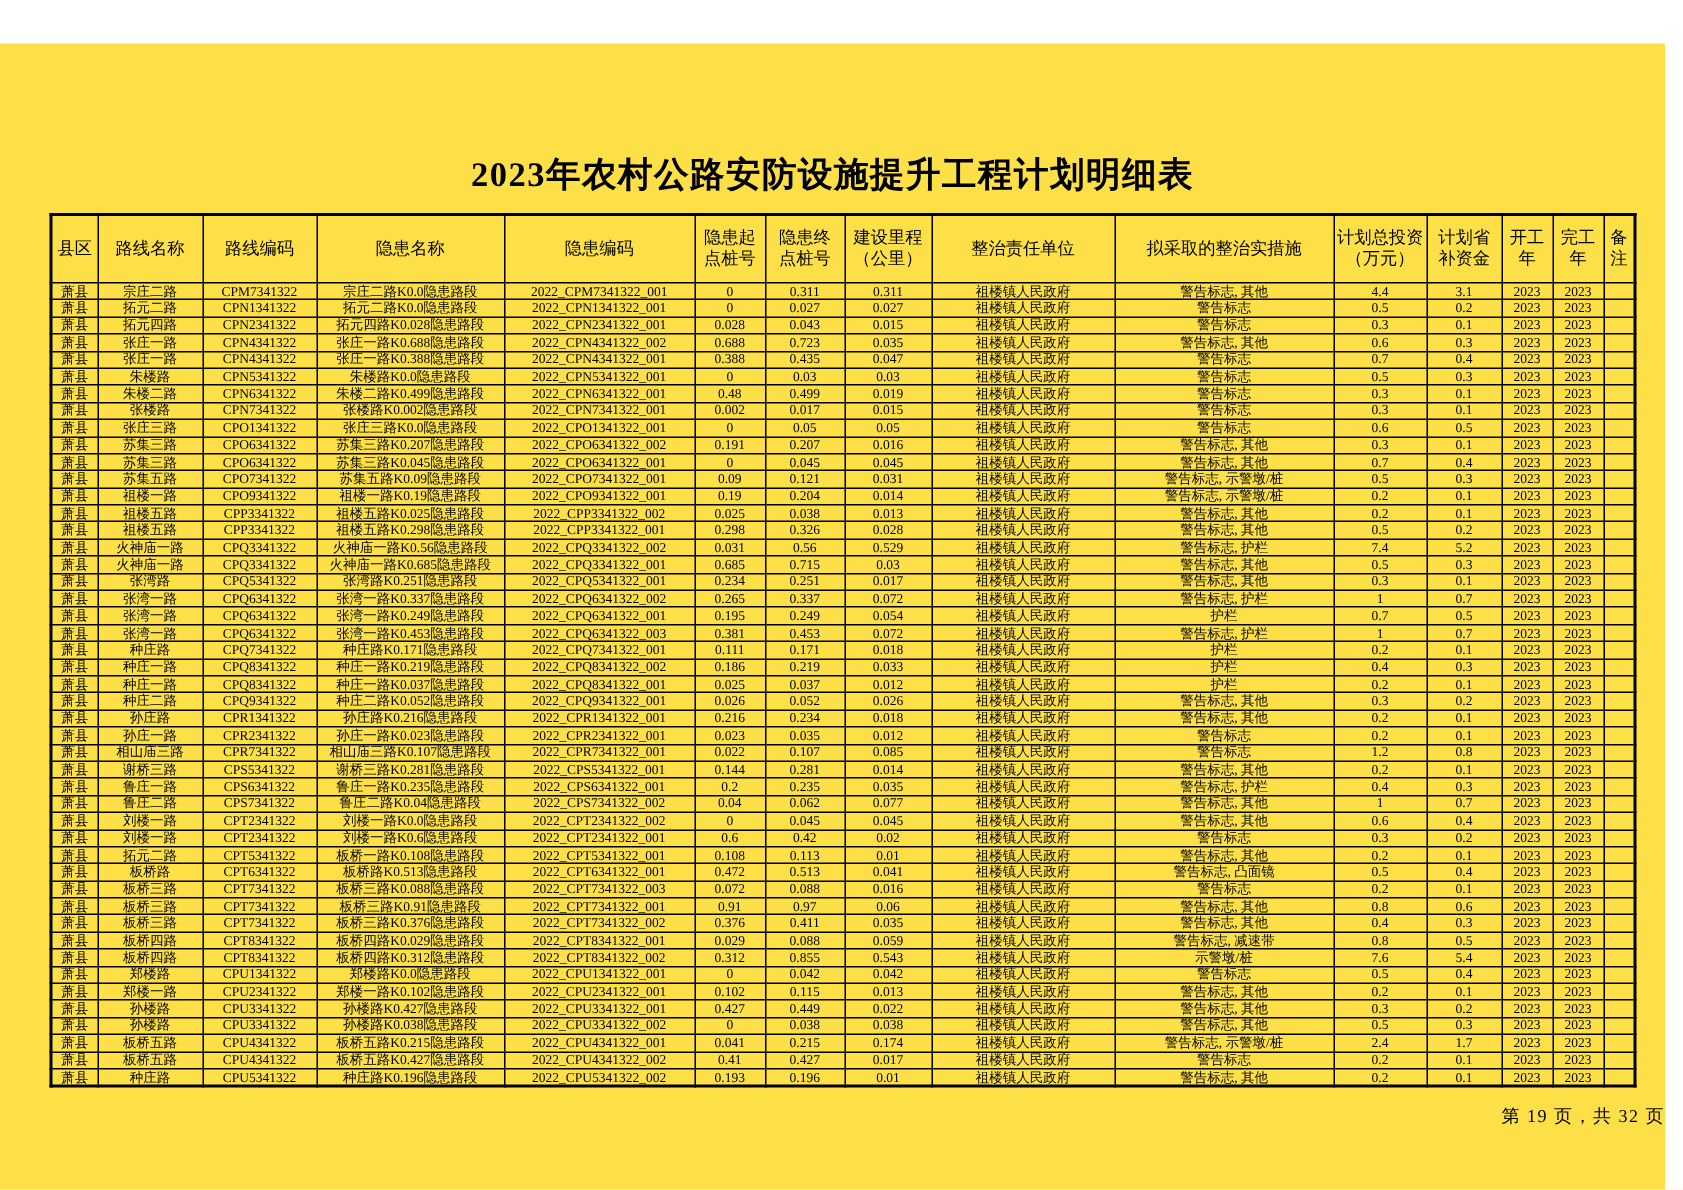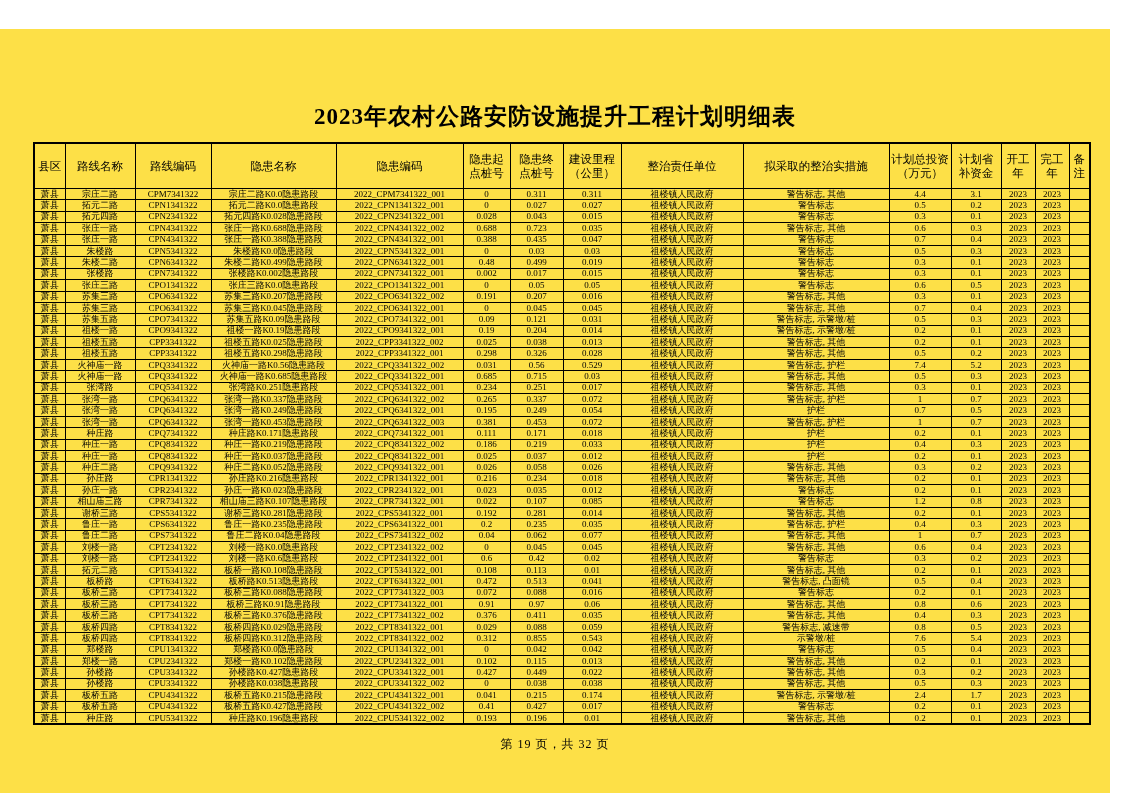--- a/index.html
+++ b/index.html
@@ -40,21 +40,21 @@
     height: 44px;
     line-height: 1.25;
   }
   table.plan td {
     font-size: 9px;
     height: 10.4px;
     line-height: 1;
     white-space: nowrap;
   }
   .page-footer {
-    text-align: center;
+    text-align: right;
     font-size: 12px;
     margin-top: 11px;
     letter-spacing: 1px;
   }
 </style>
 </head>
 <body>
 
 <div class="sheet">
 
@@ -514,21 +514,21 @@
           <td>2023</td>
           <td></td>
         </tr>
         <tr>
           <td>萧县</td>
           <td>种庄二路</td>
           <td>CPQ9341322</td>
           <td>种庄二路K0.052隐患路段</td>
           <td>2022_CPQ9341322_001</td>
           <td>0.026</td>
-          <td>0.058</td>
+          <td>0.052</td>
           <td>0.026</td>
           <td>祖楼镇人民政府</td>
           <td>警告标志, 其他</td>
           <td>0.3</td>
           <td>0.2</td>
           <td>2023</td>
           <td>2023</td>
           <td></td>
         </tr>
         <tr>
@@ -581,21 +581,21 @@
           <td>2023</td>
           <td>2023</td>
           <td></td>
         </tr>
         <tr>
           <td>萧县</td>
           <td>谢桥三路</td>
           <td>CPS5341322</td>
           <td>谢桥三路K0.281隐患路段</td>
           <td>2022_CPS5341322_001</td>
-          <td>0.192</td>
+          <td>0.144</td>
           <td>0.281</td>
           <td>0.014</td>
           <td>祖楼镇人民政府</td>
           <td>警告标志, 其他</td>
           <td>0.2</td>
           <td>0.1</td>
           <td>2023</td>
           <td>2023</td>
           <td></td>
         </tr>

